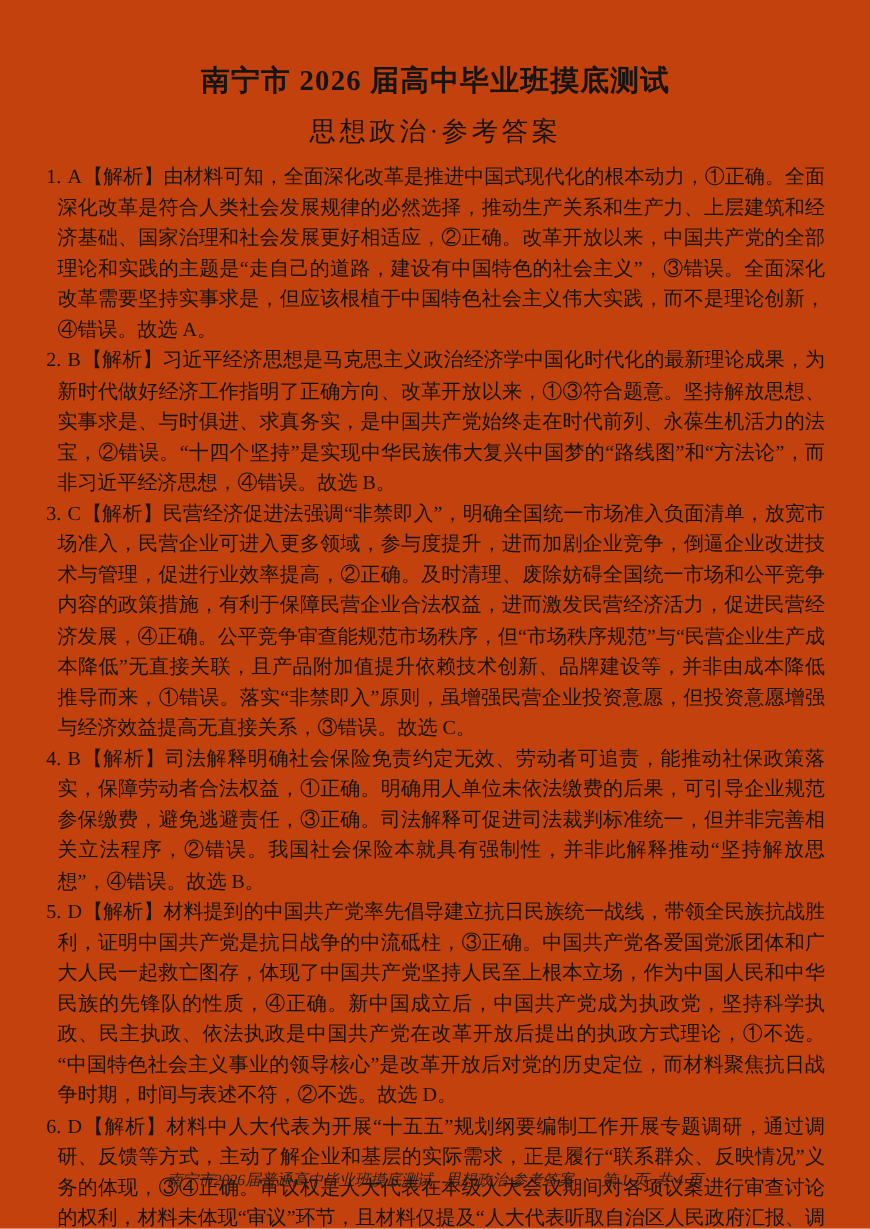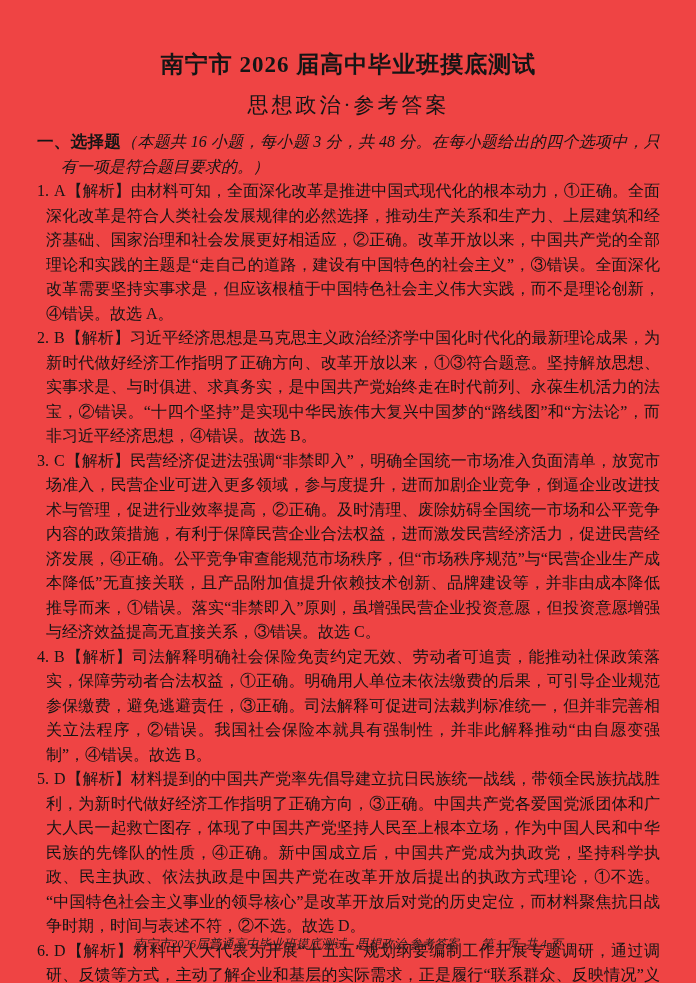--- a/index.html
+++ b/index.html
@@ -5,21 +5,21 @@
   html, body {
     margin: 0;
     padding: 0;
     background: #ffffff;
   }
   .page {
     position: relative;
     width: 696px;
     height: 983px;
     margin: 0 auto;
-    background: #ef4444;
+    background: #c2410c;
     box-sizing: border-box;
     padding: 50px 36px 0 37px;
     color: #151515;
     font-family: "Liberation Serif", "DejaVu Serif", serif;
     overflow: hidden;
   }
   .doc-title {
     margin: 0 0 12px 0;
     text-align: center;
     font-size: 23px;
@@ -87,31 +87,30 @@
 </style>
 </head>
 <body>
 
 <div class="page">
 
   <h1 class="doc-title">南宁市 2026 届高中毕业班摸底测试</h1>
 
   <h2 class="doc-subtitle">思想政治·参考答案</h2>
 
-  <p class="section-head"><span class="sec-label">一、选择题</span><span class="sec-instr">（本题共 16 小题，每小题 3 分，共 48 分。在每小题给出的四个选项中，只有一项是符合题目要求的。）</span></p>
 
   <div class="items" id="items">
   <p class="item"><span class="num">1.</span><span class="ans">A</span><span class="tag">【解析】</span><span class="txt">由材料可知，全面深化改革是推进中国式现代化的根本动力，①正确。全面深化改革是符合人类社会发展规律的必然选择，推动生产关系和生产力、上层建筑和经济基础、国家治理和社会发展更好相适应，②正确。改革开放以来，中国共产党的全部理论和实践的主题是“走自己的道路，建设有中国特色的社会主义”，③错误。全面深化改革需要坚持实事求是，但应该根植于中国特色社会主义伟大实践，而不是理论创新，④错误。故选 A。</span></p>
 
   <p class="item"><span class="num">2.</span><span class="ans">B</span><span class="tag">【解析】</span><span class="txt">习近平经济思想是马克思主义政治经济学中国化时代化的最新理论成果，为新时代做好经济工作指明了正确方向、改革开放以来，①③符合题意。坚持解放思想、实事求是、与时俱进、求真务实，是中国共产党始终走在时代前列、永葆生机活力的法宝，②错误。“十四个坚持”是实现中华民族伟大复兴中国梦的“路线图”和“方法论”，而非习近平经济思想，④错误。故选 B。</span></p>
 
   <p class="item"><span class="num">3.</span><span class="ans">C</span><span class="tag">【解析】</span><span class="txt">民营经济促进法强调“非禁即入”，明确全国统一市场准入负面清单，放宽市场准入，民营企业可进入更多领域，参与度提升，进而加剧企业竞争，倒逼企业改进技术与管理，促进行业效率提高，②正确。及时清理、废除妨碍全国统一市场和公平竞争内容的政策措施，有利于保障民营企业合法权益，进而激发民营经济活力，促进民营经济发展，④正确。公平竞争审查能规范市场秩序，但“市场秩序规范”与“民营企业生产成本降低”无直接关联，且产品附加值提升依赖技术创新、品牌建设等，并非由成本降低推导而来，①错误。落实“非禁即入”原则，虽增强民营企业投资意愿，但投资意愿增强与经济效益提高无直接关系，③错误。故选 C。</span></p>
 
-  <p class="item"><span class="num">4.</span><span class="ans">B</span><span class="tag">【解析】</span><span class="txt">司法解释明确社会保险免责约定无效、劳动者可追责，能推动社保政策落实，保障劳动者合法权益，①正确。明确用人单位未依法缴费的后果，可引导企业规范参保缴费，避免逃避责任，③正确。司法解释可促进司法裁判标准统一，但并非完善相关立法程序，②错误。我国社会保险本就具有强制性，并非此解释推动“由自愿变强制”，④错误。故选 B。</span></p>
+  <p class="item"><span class="num">4.</span><span class="ans">B</span><span class="tag">【解析】</span><span class="txt">司法解释明确社会保险免责约定无效、劳动者可追责，能推动社保政策落实，保障劳动者合法权益，①正确。明确用人单位未依法缴费的后果，可引导企业规范参保缴费，避免逃避责任，③正确。司法解释可促进司法裁判标准统一，但并非完善相关立法程序，②错误。我国社会保险本就具有强制性，并非此解释推动“坚持解放思想”，④错误。故选 B。</span></p>
 
-  <p class="item"><span class="num">5.</span><span class="ans">D</span><span class="tag">【解析】</span><span class="txt">材料提到的中国共产党率先倡导建立抗日民族统一战线，带领全民族抗战胜利，为新时代做好经济工作指明了正确方向，③正确。中国共产党各爱国党派团体和广大人民一起救亡图存，体现了中国共产党坚持人民至上根本立场，作为中国人民和中华民族的先锋队的性质，④正确。新中国成立后，中国共产党成为执政党，坚持科学执政、民主执政、依法执政是中国共产党在改革开放后提出的执政方式理论，①不选。“中国特色社会主义事业的领导核心”是改革开放后对党的历史定位，而材料聚焦抗日战争时期，时间与表述不符，②不选。故选 D。</span></p>
+  <p class="item"><span class="num">5.</span><span class="ans">D</span><span class="tag">【解析】</span><span class="txt">材料提到的中国共产党率先倡导建立抗日民族统一战线，带领全民族抗战胜利，证明中国共产党是抗日战争的中流砥柱，③正确。中国共产党各爱国党派团体和广大人民一起救亡图存，体现了中国共产党坚持人民至上根本立场，作为中国人民和中华民族的先锋队的性质，④正确。新中国成立后，中国共产党成为执政党，坚持科学执政、民主执政、依法执政是中国共产党在改革开放后提出的执政方式理论，①不选。“中国特色社会主义事业的领导核心”是改革开放后对党的历史定位，而材料聚焦抗日战争时期，时间与表述不符，②不选。故选 D。</span></p>
 
   <p class="item"><span class="num">6.</span><span class="ans">D</span><span class="tag">【解析】</span><span class="txt">材料中人大代表为开展“十五五”规划纲要编制工作开展专题调研，通过调研、反馈等方式，主动了解企业和基层的实际需求，正是履行“联系群众、反映情况”义务的体现，③④正确。审议权是人大代表在本级人大会议期间对各项议案进行审查讨论的权利，材料未体现“审议”环节，且材料仅提及“人大代表听取自治区人民政府汇报、调研后反馈问题建议，未</span></p>
 </div>
 
   <div class="footer"><span class="f-exam">南宁市2026届普通高中毕业班摸底测试</span><span class="f-subject">思想政治·参考答案</span><span class="f-page">第 1 页  共 4 页</span></div>
 
 </div>
 
 </body></html>

